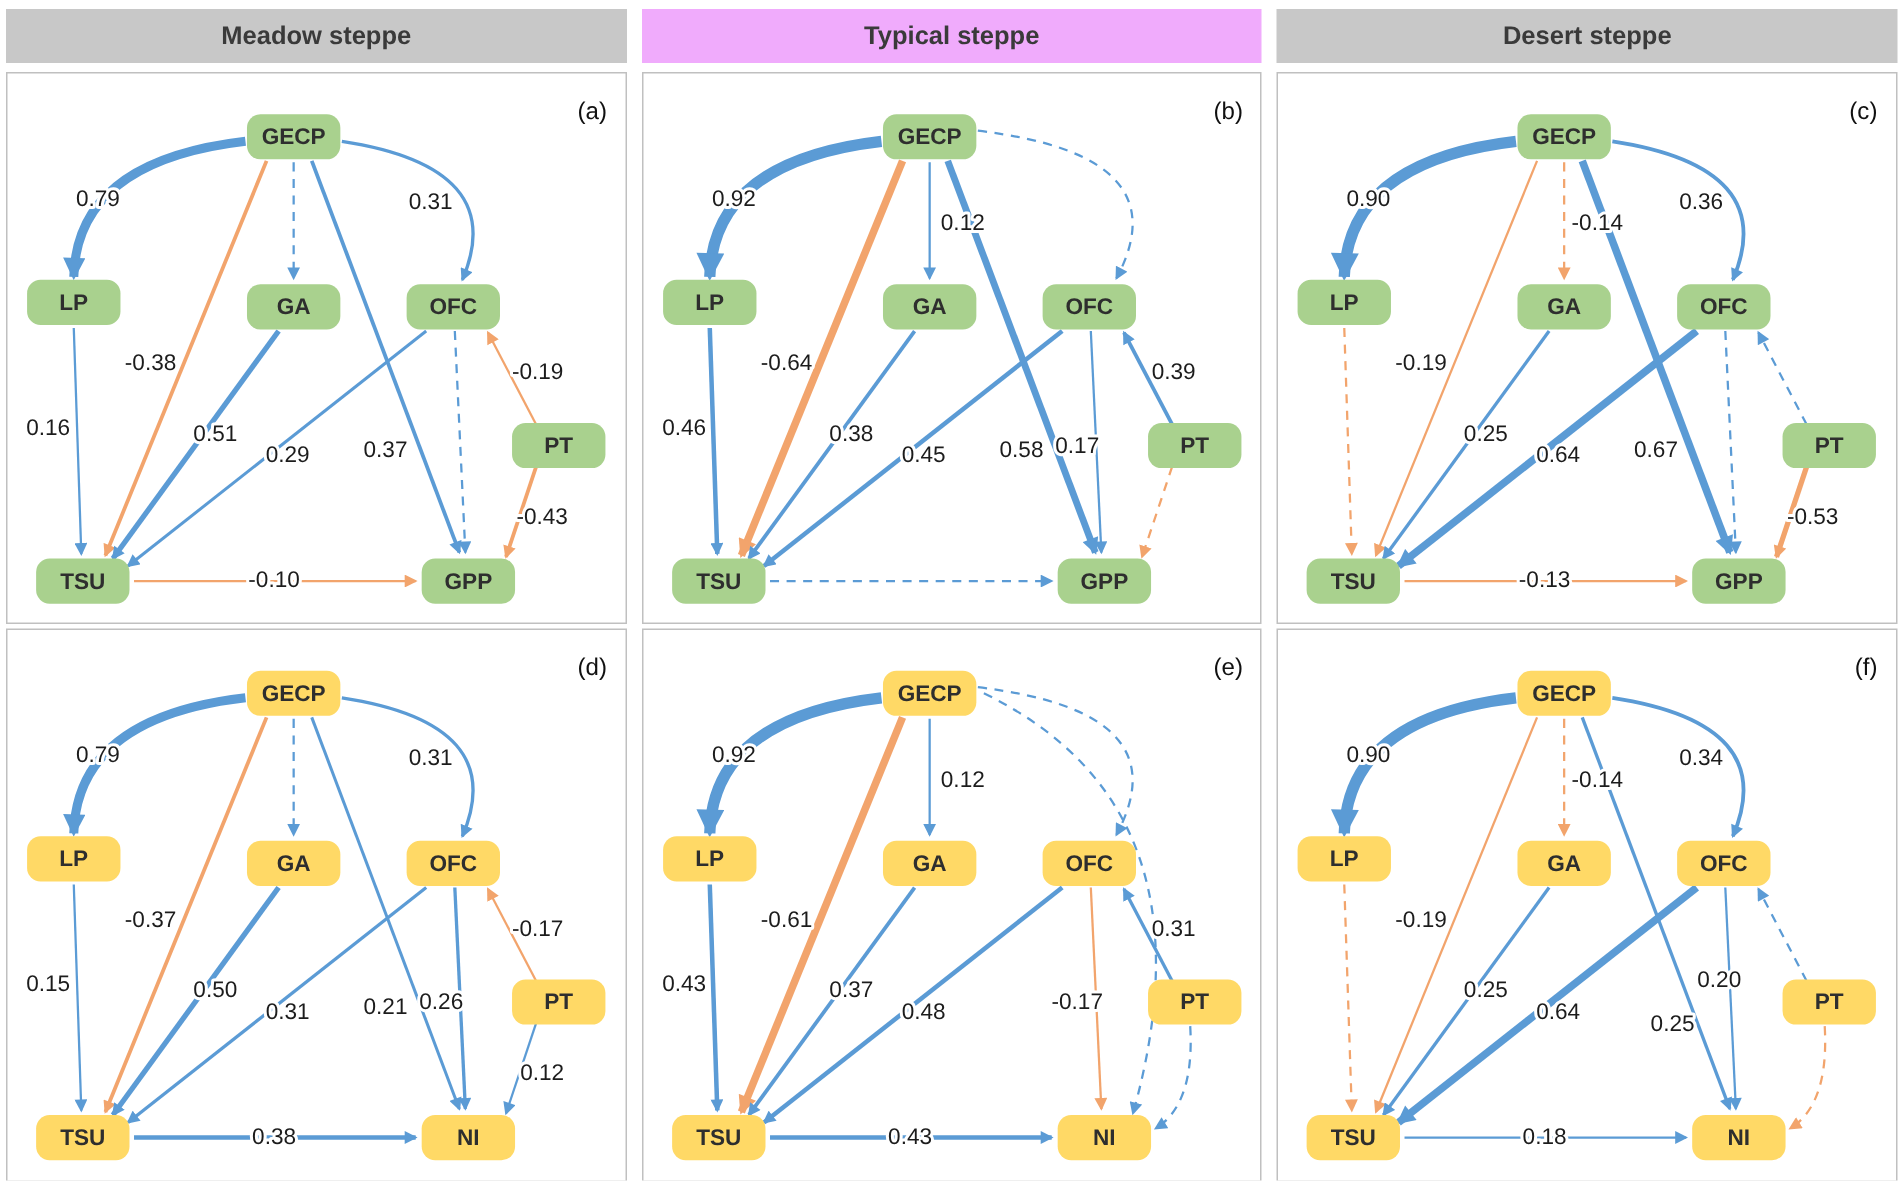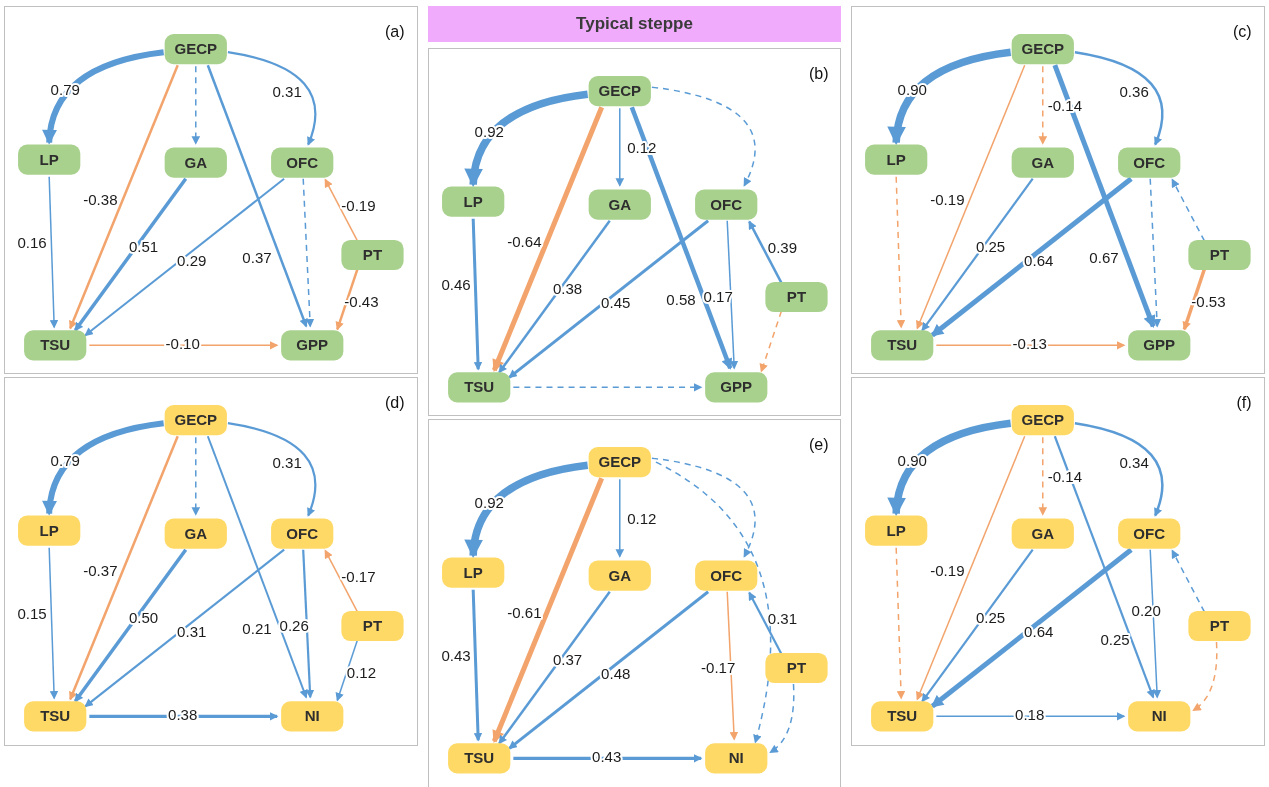--- a/index.html
+++ b/index.html
@@ -11,20 +11,21 @@
   svg.panel{display:block;width:100%;height:auto;}
   .node-label{font-family:"Liberation Sans",sans-serif;font-weight:bold;font-size:15px;fill:#2e2e2e;text-anchor:middle;dominant-baseline:middle;}
   .edge-label{font-family:"Liberation Sans",sans-serif;font-size:15px;fill:#1c1c1c;text-anchor:middle;dominant-baseline:middle;paint-order:stroke;stroke:#ffffff;stroke-width:4px;stroke-linejoin:round;}
   .panel-letter{font-family:"Liberation Sans",sans-serif;font-size:16px;fill:#111;text-anchor:end;}
 </style>
 </head>
 <body>
 
 <div class="figure" id="figure">
   <div class="col">
+    <div class="col-header" style="background: rgb(200, 200, 200); color: rgb(58, 58, 58);">Meadow steppe</div>
     <div class="col-body">
         <div class="panel-box" style="border-color: rgb(192, 192, 192);">
           <svg viewBox="0 0 410 365" class="panel">
             <defs>
               <marker id="ar00i0" viewBox="0 0 10 10" refX="8.5" refY="5" markerWidth="15.600000000000001" markerHeight="14.82" orient="auto" markerUnits="userSpaceOnUse">
                 <path d="M0,0 L10,5 L0,10 z" fill="#5b9bd5"></path>
               </marker>
               <marker id="ar00i1" viewBox="0 0 10 10" refX="8.5" refY="5" markerWidth="9" markerHeight="8.549999999999999" orient="auto" markerUnits="userSpaceOnUse">
                 <path d="M0,0 L10,5 L0,10 z" fill="#5b9bd5"></path>
               </marker>
@@ -335,20 +336,21 @@
             <text x="186" y="254" class="edge-label">0.48</text>
             <text x="288" y="248" class="edge-label">-0.17</text>
             <text x="352" y="199" class="edge-label">0.31</text>
             <text x="177" y="337" class="edge-label">0.43</text>
             <text x="398" y="30" class="panel-letter">(e)</text>
           </svg>
         </div>
       </div>
   </div>
   <div class="col">
+    <div class="col-header" style="background: rgb(200, 200, 200); color: rgb(58, 58, 58);">Desert steppe</div>
     <div class="col-body">
         <div class="panel-box" style="border-color: rgb(192, 192, 192);">
           <svg viewBox="0 0 410 365" class="panel">
             <defs>
               <marker id="ar20i0" viewBox="0 0 10 10" refX="8.5" refY="5" markerWidth="19.5" markerHeight="18.525" orient="auto" markerUnits="userSpaceOnUse">
                 <path d="M0,0 L10,5 L0,10 z" fill="#5b9bd5"></path>
               </marker>
               <marker id="ar20i1" viewBox="0 0 10 10" refX="8.5" refY="5" markerWidth="9" markerHeight="8.549999999999999" orient="auto" markerUnits="userSpaceOnUse">
                 <path d="M0,0 L10,5 L0,10 z" fill="#f2a46c"></path>
               </marker>

